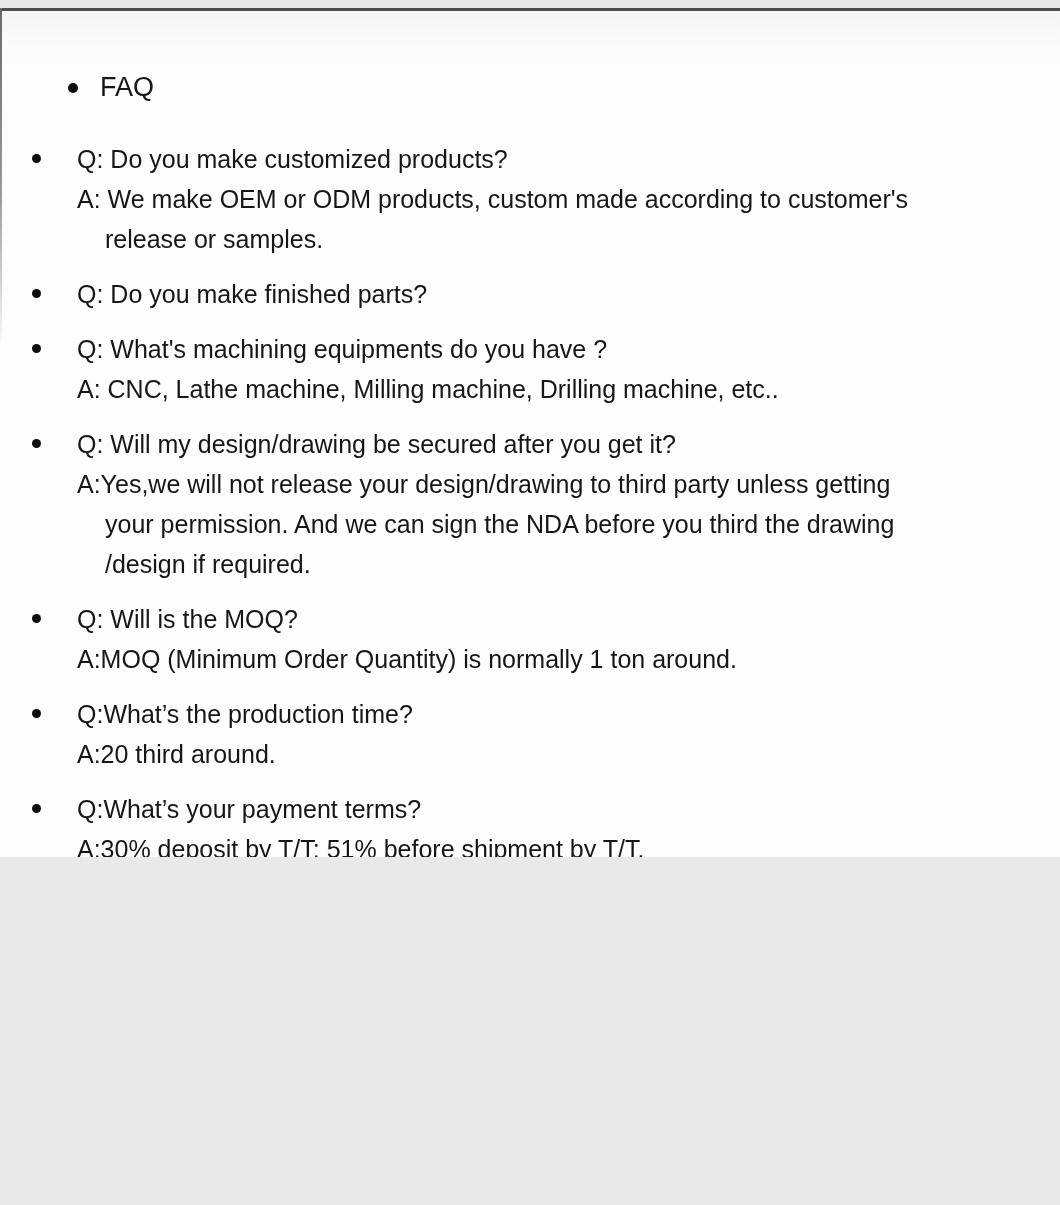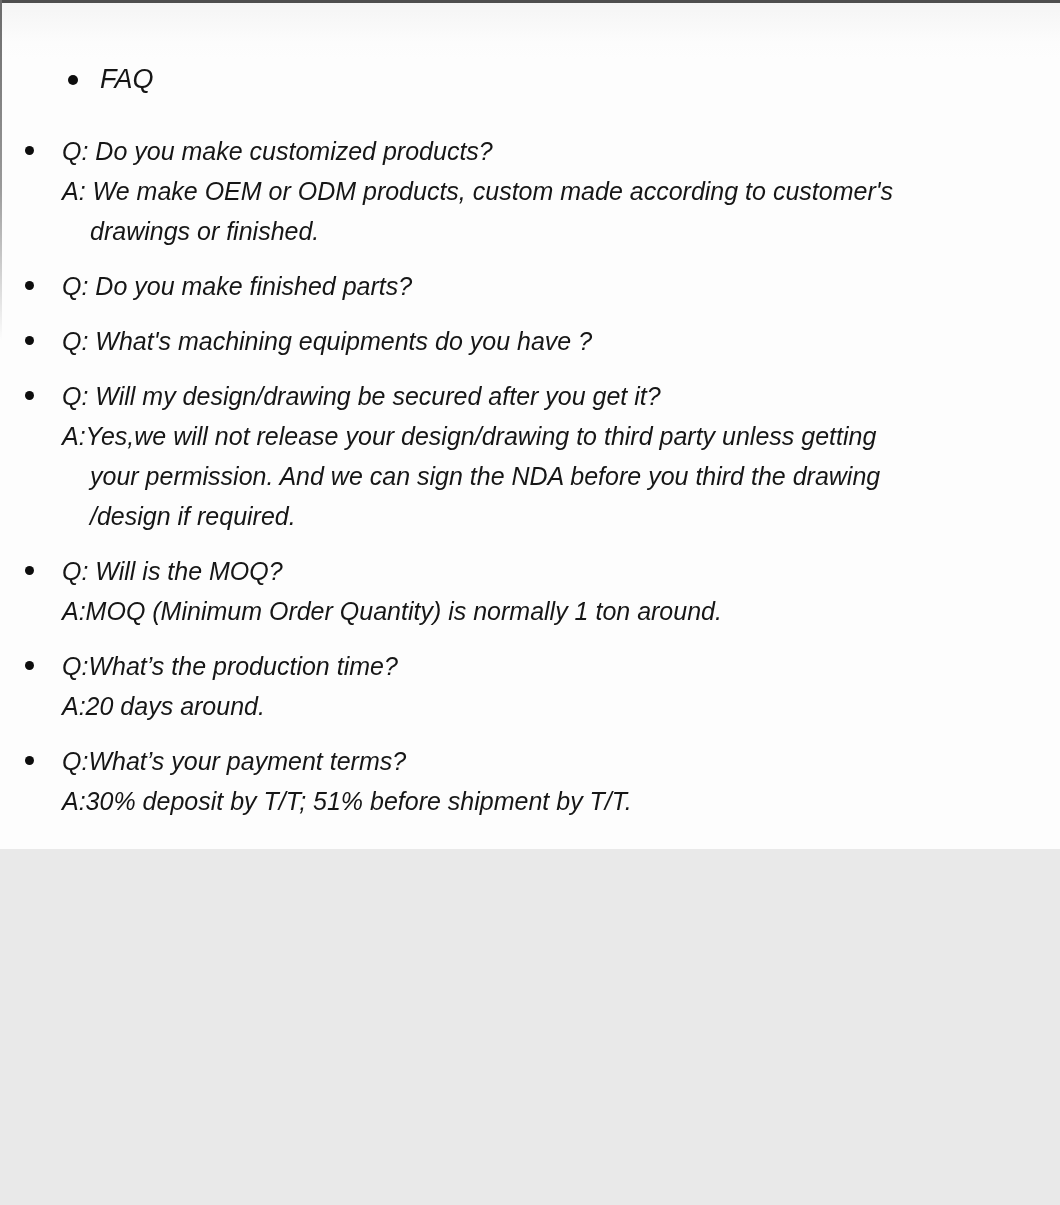--- a/index.html
+++ b/index.html
@@ -9,26 +9,25 @@
   }
   html,body{margin:0;padding:0;}
   body{
     font-family:"Liberation Sans", sans-serif;
     background:#e9e9e9;
   }
   .page{
     position:relative;
     width:1060px;
     height:849px;
-    margin:0 auto;
+    margin:8px auto;
     background:var(--bg);
     background-image:linear-gradient(to bottom, #f4f4f4 0px, #fcfcfc 42px, var(--bg) 60px);
     color:var(--text-color);
     overflow:hidden;
-    font-style:italic;
   }
   .top-border{
     position:absolute;
     top:0;left:0;right:0;
     height:3px;
     background:var(--top-border);
   }
   .left-border{
     position:absolute;
     top:0;left:0;
@@ -50,22 +49,22 @@
     flex-shrink:0;
   }
   ul.faq-list{
     list-style:none;
     margin:36px 0 0 0;
     padding:0;
   }
   li.faq-item{
     display:flex;
     align-items:flex-start;
-    gap:28px;
-    padding-left:25px;
+    gap:36px;
+    padding-left:32px;
     padding-right:20px;
     margin-bottom:15px;
     font-size:25px;
     line-height:40px;
   }
   li.faq-item .bullet{
     width:9px;height:9px;
     margin-top:15px;
   }
   .qa{flex:1;}
@@ -90,33 +89,34 @@
     <span class="bullet"></span>
     <span>FAQ</span>
   </div>
 
   <ul class="faq-list" id="faq-list">
       <li class="faq-item">
         <span class="bullet"></span>
         <div class="qa">
           <div class="question">Q: Do you make customized products?</div>
           <div class="answer-line">A: We make OEM or ODM products, custom made according to customer's</div>
-          <div class="answer-line cont">drawings or finished.</div>
+          <div class="answer-line cont">release or samples.</div>
         </div>
       </li>
       <li class="faq-item">
         <span class="bullet"></span>
         <div class="qa">
           <div class="question">Q: Do you make finished parts?</div>
         </div>
       </li>
       <li class="faq-item">
         <span class="bullet"></span>
         <div class="qa">
           <div class="question">Q: What's machining equipments do you have ?</div>
+          <div class="answer-line">A: CNC, Lathe machine, Milling machine, Drilling machine, etc..</div>
         </div>
       </li>
       <li class="faq-item">
         <span class="bullet"></span>
         <div class="qa">
           <div class="question">Q: Will my design/drawing be secured after you get it?</div>
           <div class="answer-line">A:Yes,we will not release your design/drawing to third party unless getting</div>
           <div class="answer-line cont">your permission. And we can sign the NDA before you third the drawing</div>
           <div class="answer-line cont">/design if required.</div>
         </div>
@@ -125,21 +125,21 @@
         <span class="bullet"></span>
         <div class="qa">
           <div class="question">Q: Will is the MOQ?</div>
           <div class="answer-line">A:MOQ (Minimum Order Quantity) is normally 1 ton around.</div>
         </div>
       </li>
       <li class="faq-item">
         <span class="bullet"></span>
         <div class="qa">
           <div class="question">Q:What’s the production time?</div>
-          <div class="answer-line">A:20 days around.</div>
+          <div class="answer-line">A:20 third around.</div>
         </div>
       </li>
       <li class="faq-item">
         <span class="bullet"></span>
         <div class="qa">
           <div class="question">Q:What’s your payment terms?</div>
           <div class="answer-line">A:30% deposit by T/T; 51% before shipment by T/T.</div>
         </div>
       </li>
     </ul>

